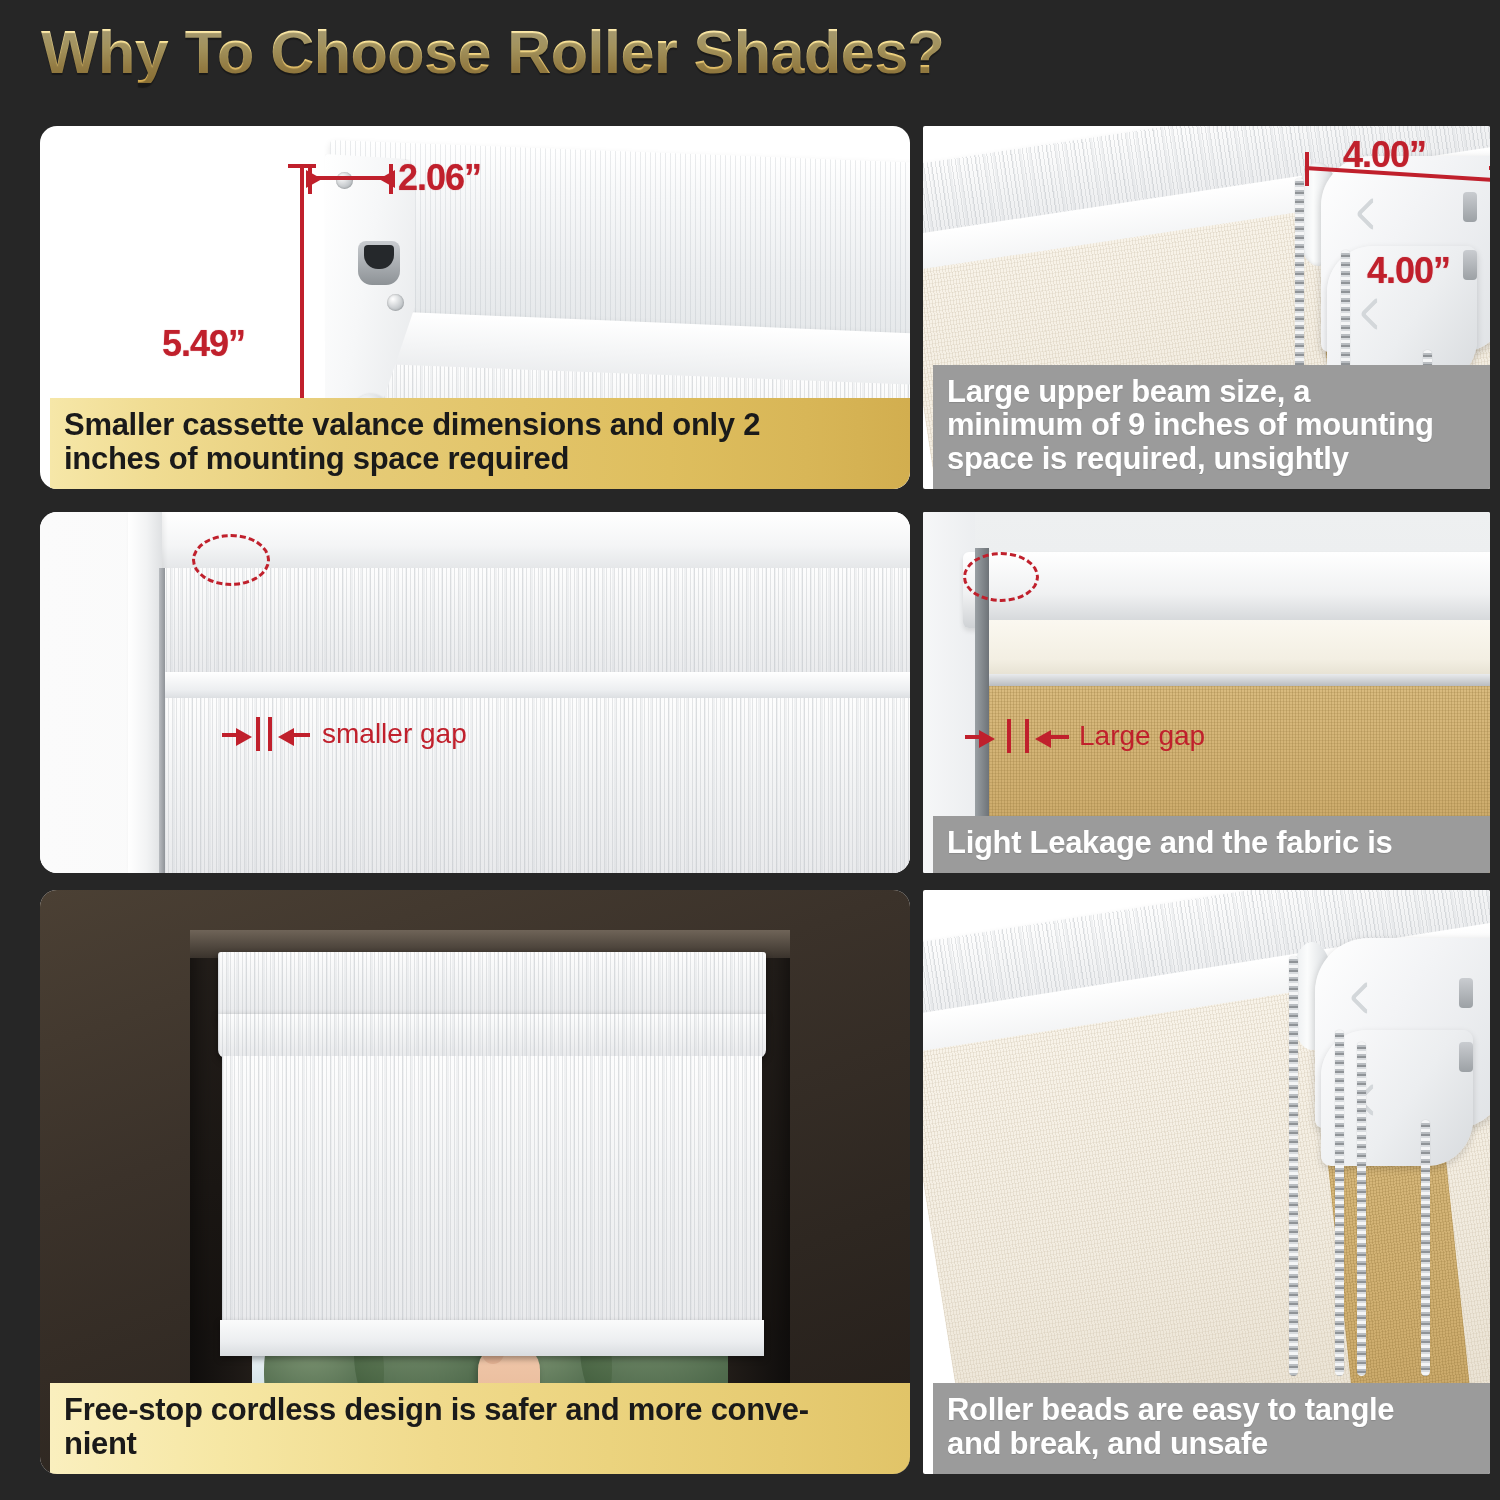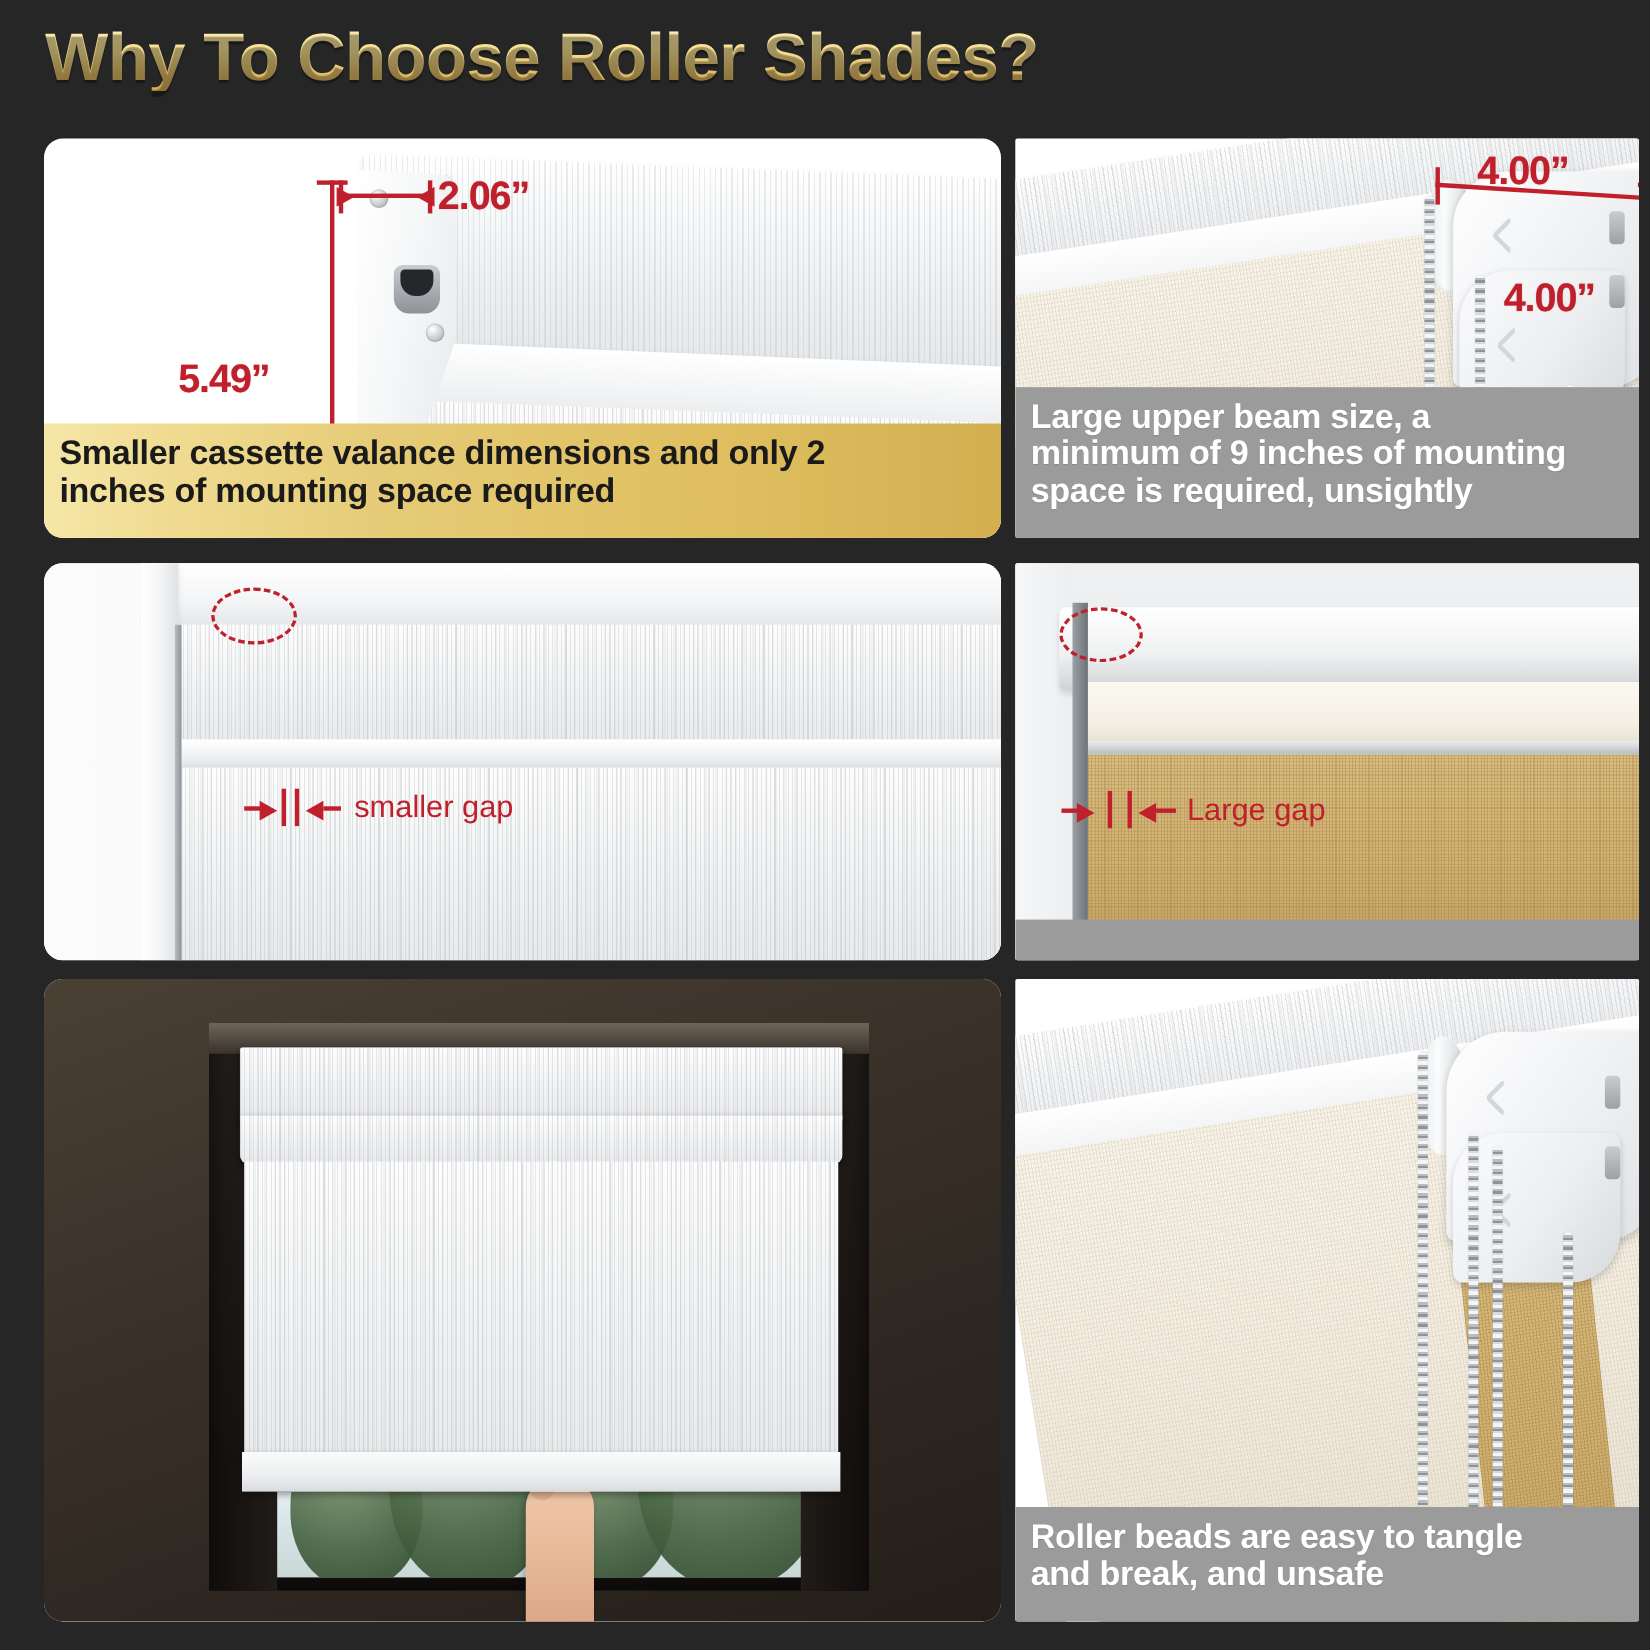--- a/index.html
+++ b/index.html
@@ -30,22 +30,22 @@
   .panel.right { left: 908px; width: 567px; border-radius: 2px; }
 
   .row1 { top: 126px; height: 363px; }
   .row2 { top: 512px; height: 361px; }
   .row3 { top: 890px; height: 584px; }
 
   .photo { position: absolute; inset: 0; overflow: hidden; }
 
   
   .caption {
-    position: absolute; left: 0; right: 0; bottom: 0;
-    padding: 10px 14px 27px 14px;
+    position: absolute; left: 10px; right: 0; bottom: 0;
+    padding: 10px 14px 14px 14px;
     font-weight: bold;
     line-height: 1.08;
     letter-spacing: -0.3px;
   }
   .caption.gold {
     background: linear-gradient(90deg,
         #F6E7A8 0%, #F0DC92 12%, #E6CC78 34%,
         #E2C469 55%, #DEBE5E 72%, #D8B657 88%, #D2AE4F 100%);
     color: #1a1a1a;
     font-size: 31px;
@@ -471,20 +471,21 @@
       <div class="arr right" style="left:56px;top:218px;"></div>
       <div class="arr-stem" style="left:42px;top:223px;width:16px;"></div>
       <div class="tick" style="left:84px;top:207px;height:34px;"></div>
       <div class="tick" style="left:102px;top:207px;height:34px;"></div>
       <div class="arr left" style="left:112px;top:218px;"></div>
       <div class="arr-stem" style="left:128px;top:223px;width:18px;"></div>
       <div class="gap-label" style="left:156px;top:208px;text-align:center;">Large gap</div>
     </div>
 
     <div class="caption gray">
+      <span class="ln">Light Leakage and the fabric is</span>
     </div>
   </div>
 
   <div class="panel left row3">
     <div class="photo">
       <div class="p5-room"></div>
       <div class="p5-recess"></div>
       <div class="p5-sillTop"></div>
       <div class="p5-glass">
         <div class="tree" style="left:14px;  width:120px; height:150px;"></div>
@@ -494,20 +495,24 @@
       </div>
       <div class="p5-jambL"></div>
       <div class="p5-jambR"></div>
       <div class="hand"></div>
       <div class="p5-headrail fab-white"></div>
       <div class="p5-lip fab-white"></div>
       <div class="p5-shade fab-white"></div>
       <div class="p5-hembar"></div>
     </div>
 
+    <div class="caption gold soft">
+      <span class="ln">Free-stop cordless design is safer and more conve-</span>
+      <span class="ln">nient</span>
+    </div>
   </div>
 
   <div class="panel right row3">
     <div class="photo">
       <div class="p6-top fab-white"></div>
       <div class="p6-mid"></div>
       <div class="p6-fab fab-cream"></div>
       <div class="p6-tan fab-tan"></div>
 
       <div class="p6-roller"></div>

